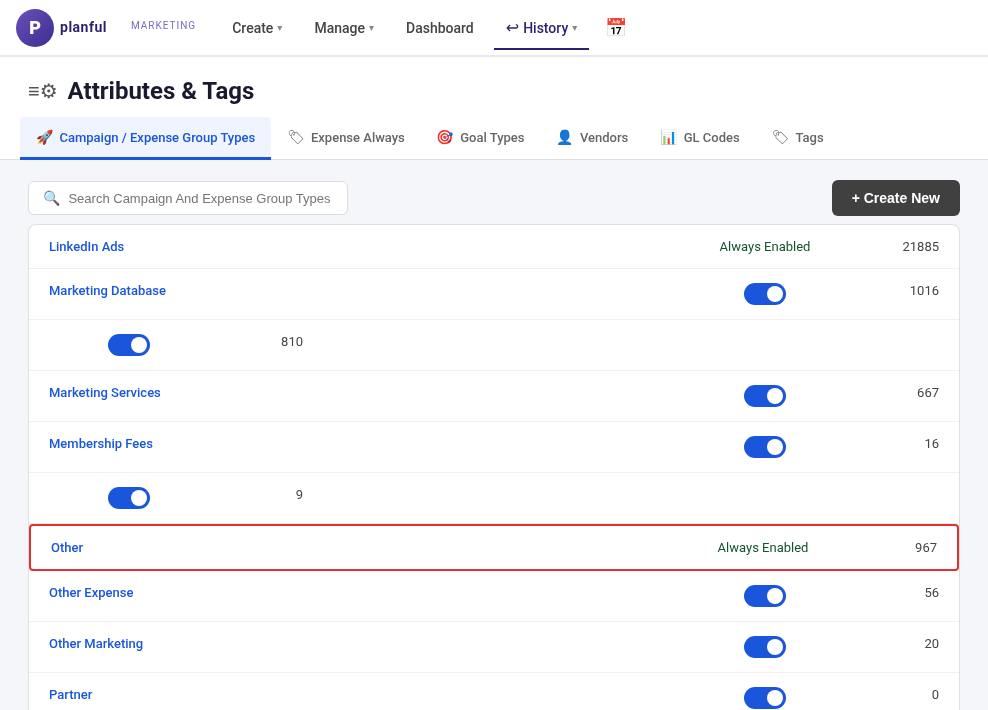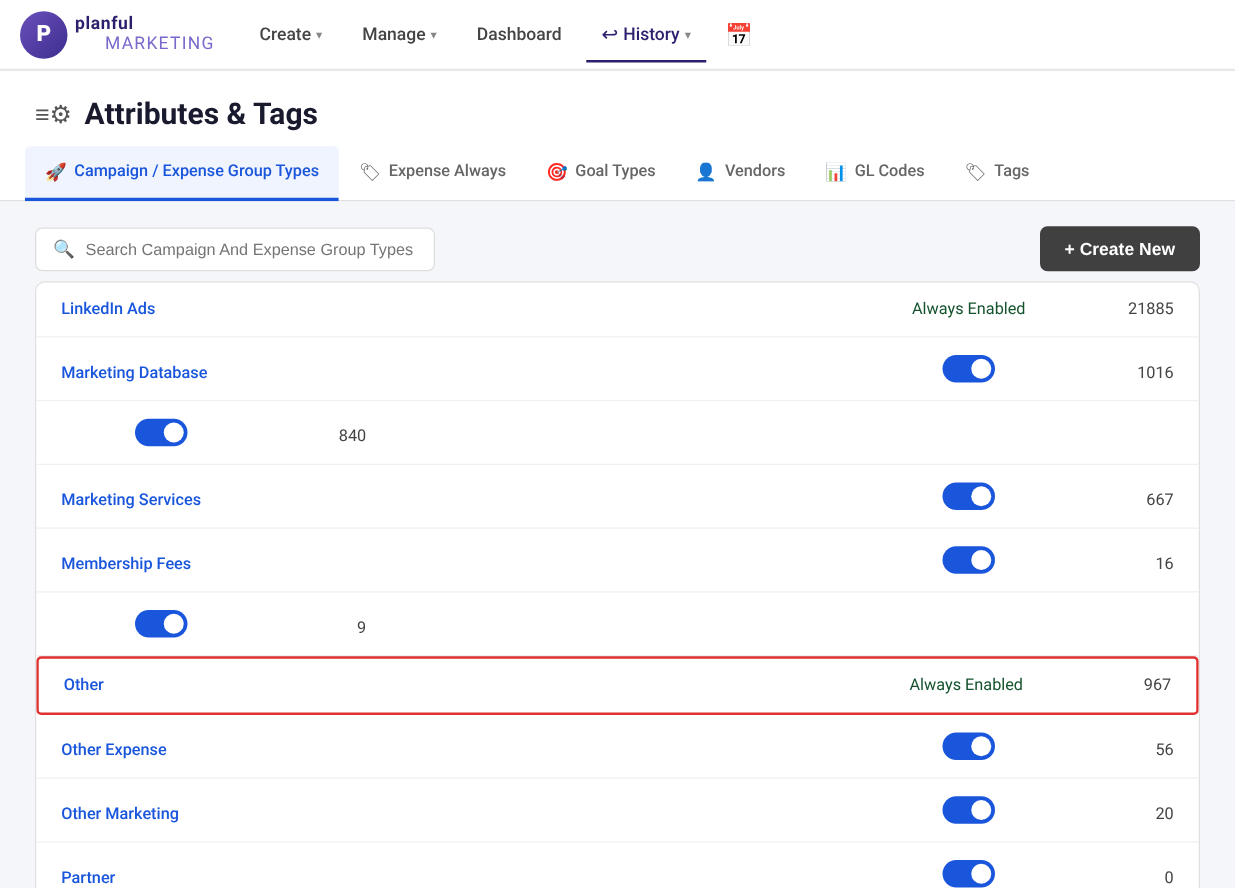--- a/index.html
+++ b/index.html
@@ -11,23 +11,23 @@
       border-bottom: 2px solid #e8e8e8; height: 57px; padding: 0 16px;
       gap: 8px;
     }
     .logo-area { display: flex; align-items: center; gap: 6px; margin-right: 16px; }
     .logo-circle {
       width: 38px; height: 38px; border-radius: 50%;
       background: linear-gradient(135deg, #6b4fbb, #3d2e8f);
       display: flex; align-items: center; justify-content: center;
       color: #fff; font-weight: 900; font-size: 18px;
     }
-    .logo-text { display: flex; flex-direction: column; line-height: 1.1; }
+    .logo-text { display: flex; line-height: 1.1; }
     .logo-planful { color: #2d1f6e; font-weight: 700; font-size: 14px; letter-spacing: 0.5px; }
-    .logo-marketing { color: #7b68cc; font-size: 14px; letter-spacing: 1px; text-transform: uppercase; padding-left: 24px; }
+    .logo-marketing { color: #7b68cc; font-size: 10px; letter-spacing: 1px; text-transform: uppercase; padding-left: 24px; }
 
     .nav-item {
       display: flex; align-items: center; gap: 4px; padding: 0 12px;
       height: 42px; cursor: pointer; color: #444; font-size: 14px; font-weight: 500;
       border-bottom: 2px solid transparent; margin-bottom: -2px; justify-content: center;
     }
     .nav-item.active { border-bottom-color: #2d1f6e; color: #2d1f6e; }
     .nav-chevron { font-size: 10px; color: #888; }
 
     .nav-calendar {
@@ -85,22 +85,22 @@
       padding: 10px 20px; font-size: 14px; font-weight: 600; cursor: pointer;
       display: flex; align-items: center; gap: 6px;
     }
 
     
     .table-container {
       background: #fff; border: 1px solid #e0e0e0; border-radius: 8px;
       overflow: hidden; margin-top: 8px;
     }
     .table-row {
-      display: flex; align-items: flex-end; padding: 14px 20px;
-      border-bottom: 1px solid #f0f0f0; gap: 4px;
+      display: flex; align-items: flex-start; padding: 14px 20px;
+      border-bottom: 1px solid #f0f0f0; gap: 14px;
     }
     .table-row:last-child { border-bottom: none; }
     .table-row.highlighted {
       border: 2px solid #e03030; border-radius: 4px;
       background: #fff;
     }
 
     .row-name {
       flex: 1; color: #1a56db; font-size: 13px; font-weight: 500; cursor: pointer;
     }
@@ -207,21 +207,21 @@
         <span class="row-name">Marketing Database</span>
         <div class="toggle-wrap">
           <div class="toggle"></div>
         </div>
         <span class="row-count">1016</span>
       </div>
       <div class="table-row">
         <div class="toggle-wrap">
           <div class="toggle"></div>
         </div>
-        <span class="row-count">840</span>
+        <span class="row-count">810</span>
       </div>
       <div class="table-row">
         <span class="row-name">Marketing Services</span>
         <div class="toggle-wrap">
           <div class="toggle"></div>
         </div>
         <span class="row-count">667</span>
       </div>
       <div class="table-row">
         <span class="row-name">Membership Fees</span>

